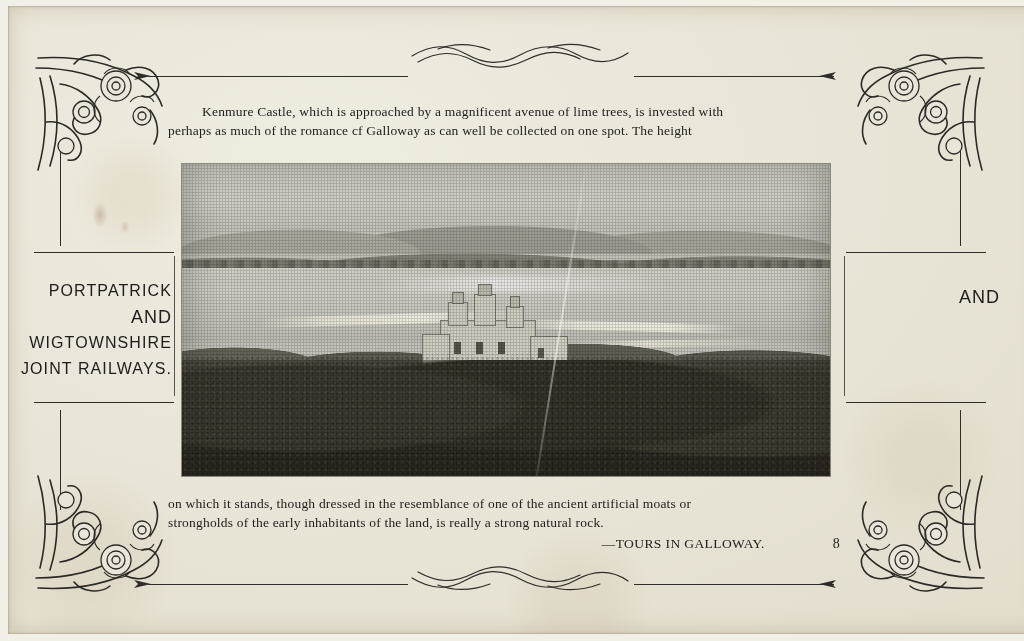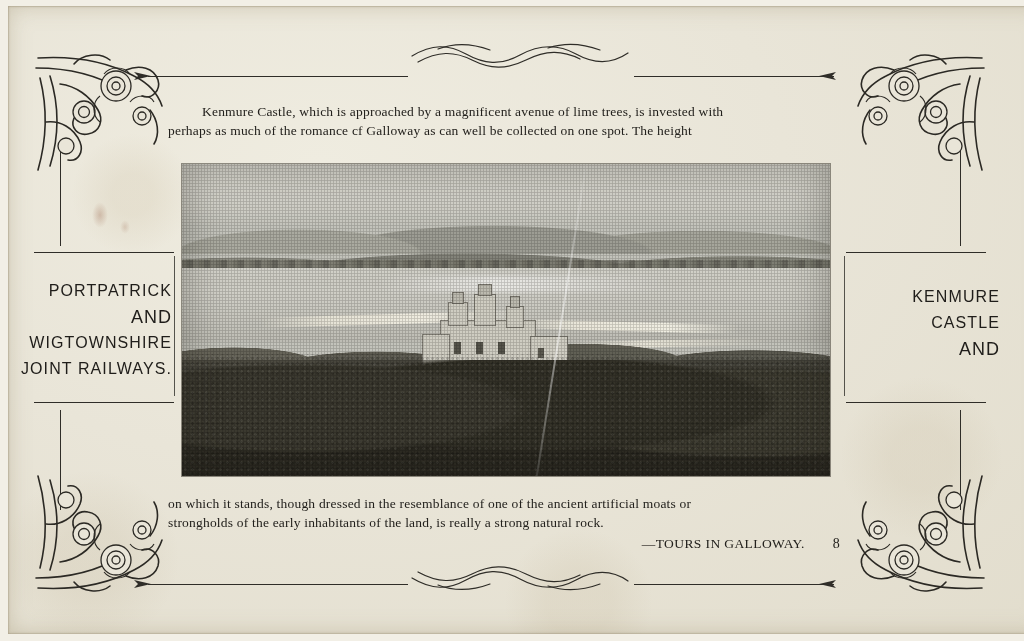--- a/index.html
+++ b/index.html
@@ -143,21 +143,21 @@
     z-index: 9;
     color: #23211d;
     font-size: 13.5px;
     line-height: 19px;
     letter-spacing: .2px;
   }
   #attrib-row {
     display: flex;
     justify-content: flex-end;
     align-items: baseline;
-    gap: 28px;
+    gap: 68px;
     padding-right: 14px;
     margin-top: 2px;
   }
   #attribution { letter-spacing: .4px; }
   .smallcaps { font-variant: small-caps; }
   #page-number { font-size: 14px; }
 
   
   .side-caption {
     position: absolute;
@@ -485,21 +485,20 @@
     </div>
 
     <div class="side-caption" id="caption-left">
       <div class="lead">PORTPATRICK</div>
       <div class="small">AND</div>
       <div class="lead">WIGTOWNSHIRE</div>
       <div class="lead">JOINT RAILWAYS.</div>
     </div>
 
     <div class="side-caption" id="caption-right">
-      <div class="lead">KENMURE CASTLE</div>
       <div class="small">AND</div>
     </div>
 
     <figure id="photo-frame" style="margin:0;">
       <div id="photo">
         <div class="ph" id="hills-far"></div>
         <div class="ph" id="hills-mid"></div>
         <div class="ph" id="shore-trees"></div>
         <div class="ph" id="water"></div>
         <div class="ph" id="water-glint"></div>

